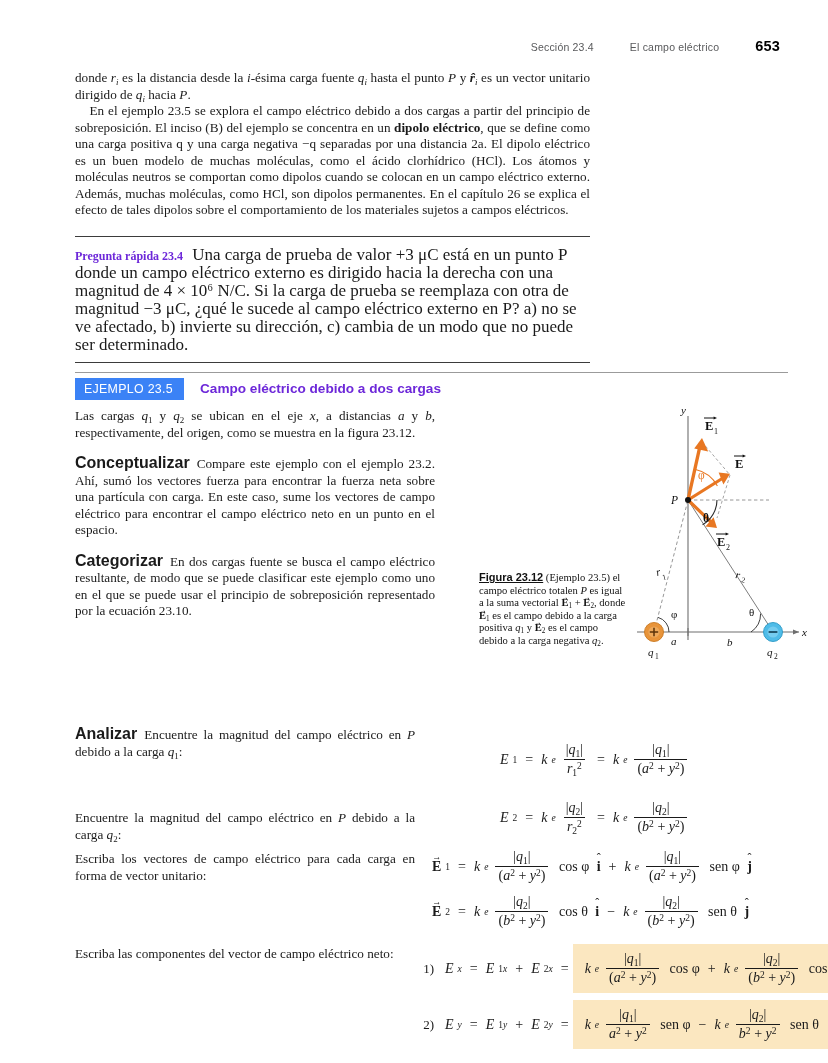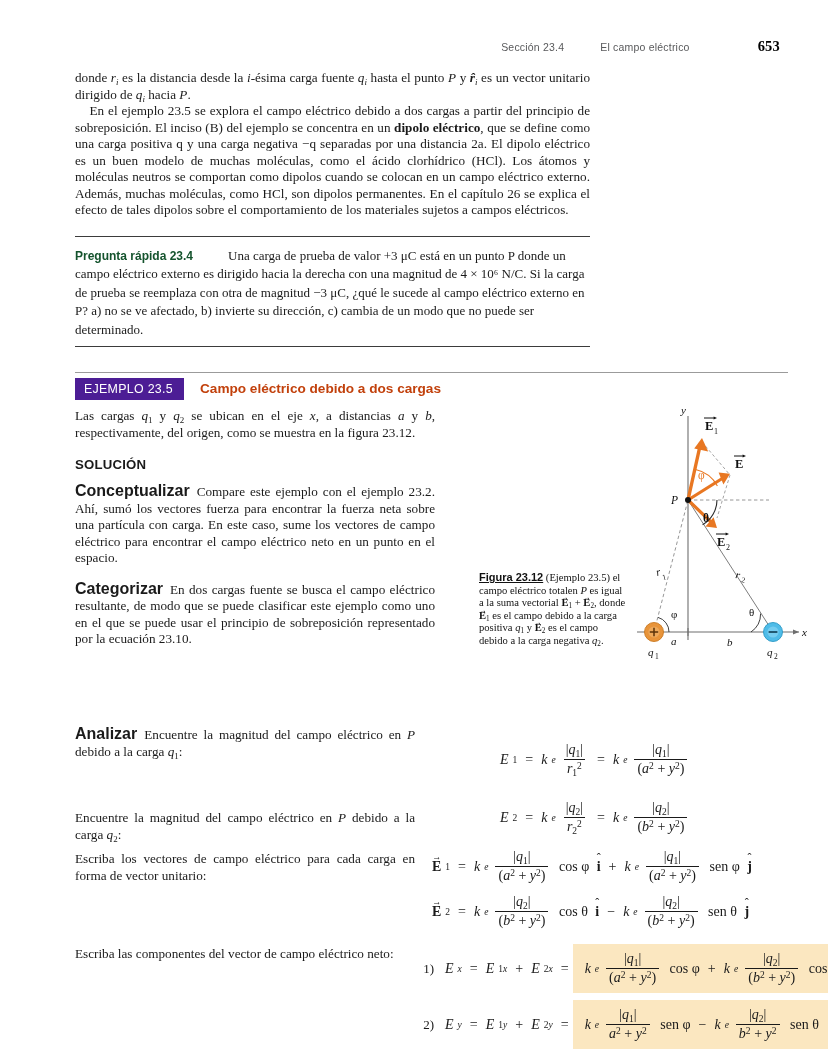--- a/index.html
+++ b/index.html
@@ -15,22 +15,21 @@
 
   
   .runhead {
     position:absolute; top:38px; right:48px;
     display:flex; align-items:baseline; gap:36px;
     font-family:"Liberation Sans", sans-serif;
     font-size:10.5px; color:#58595b; letter-spacing:.2px;
   }
   .runhead .pageno {
     font-weight:bold; font-size:14.5px; color:#000;
-    font-family:Liberation Serif, serif;
-    margin-left:32px;
+    font-family:Liberation Sans, sans-serif;
   }
 
   
   .col { position:absolute; }
   p.body {
     margin:0 0 0 0;
     font-size:13.2px; line-height:16.55px;
     text-align:justify; text-justify:inter-word;
     hyphens:none;
   }
@@ -40,44 +39,44 @@
   sub { font-size:.68em; vertical-align:-.28em; line-height:0; }
   sup { font-size:.68em; vertical-align:.45em; line-height:0; }
 
   
   #quick-question {
     position:absolute; left:75px; top:236px; width:515px;
     border-top:1.3px solid #3b3b3b; border-bottom:1.3px solid #3b3b3b;
     padding:9px 0 8px 0;
   }
   #quick-question .qq-label {
-    font-family:Liberation Sans, sans-serif;
-    font-weight:bold; font-size:12px; color:#14532d;
+    font-family:Liberation Serif, serif;
+    font-weight:bold; font-size:12px; color:#6d28d9;
     margin-right:9px;
   }
-  #quick-question .qq-text { font-size:13px; line-height:16.4px;margin-left:26px; }
+  #quick-question .qq-text { font-size:17px; line-height:16.4px; }
 
   
   #example-rule {
     position:absolute; left:75px; top:372px; width:713px;
     border-top:1px solid #9b9b9b;
   }
   #example-header {
     position:absolute; left:75px; top:378px; width:713px;
     display:flex; align-items:center;
   }
   .ejemplo-badge {
-    background:#4c1d95; color:#fff;
+    background:#3b82f6; color:#fff;
     font-family:"Liberation Sans", sans-serif;
     font-size:12.4px; letter-spacing:.3px;
     padding:3.5px 11px 4px 9px;
   }
   .ejemplo-title {
     font-family:"Liberation Sans", sans-serif;
-    font-weight:bold; font-size:13.6px; color:#c2410c;
+    font-weight:bold; font-size:13.6px; color:#6d28d9;
     margin-left:16px;
   }
 
   
   #left-col { left:75px; top:408px; width:360px; }
   #left-col .blk { margin-bottom:14px; }
   .run-in {
     font-family:"Liberation Sans", sans-serif;
     font-weight:bold; font-size:16px; margin-right:7px;
   }
@@ -161,21 +160,20 @@
 
 <div class="col" id="left-col">
 
   <div class="blk">
     <p class="body" style="text-indent:0">
       Las cargas <span class="it">q</span><sub>1</sub> y <span class="it">q</span><sub>2</sub> se ubican en el eje <span class="it">x</span>, a distancias <span class="it">a</span> y <span class="it">b</span>, respectivamente, del origen, como se muestra en la figura 23.12.
     </p>
   </div>
 
 
-  <div class="solucion-head">SOLUCIÓN</div>
 
   <div class="blk">
     <p class="body" style="text-indent:0">
       <span class="run-in">Conceptualizar</span><span>Compare este ejemplo con el ejemplo 23.2. Ahí, sumó los vectores fuerza para encontrar la fuerza neta sobre una partícula con carga. En este caso, sume los vectores de campo eléctrico para encontrar el campo eléctrico neto en un punto en el espacio.</span>
     </p>
   </div>
 
   <div class="blk" style="margin-top:13px">
     <p class="body" style="text-indent:0">
       <span class="run-in">Categorizar</span><span>En dos cargas fuente se busca el campo eléctrico resultante, de modo que se puede clasificar este ejemplo como uno en el que se puede usar el principio de sobreposición representado por la ecuación 23.10.</span>

